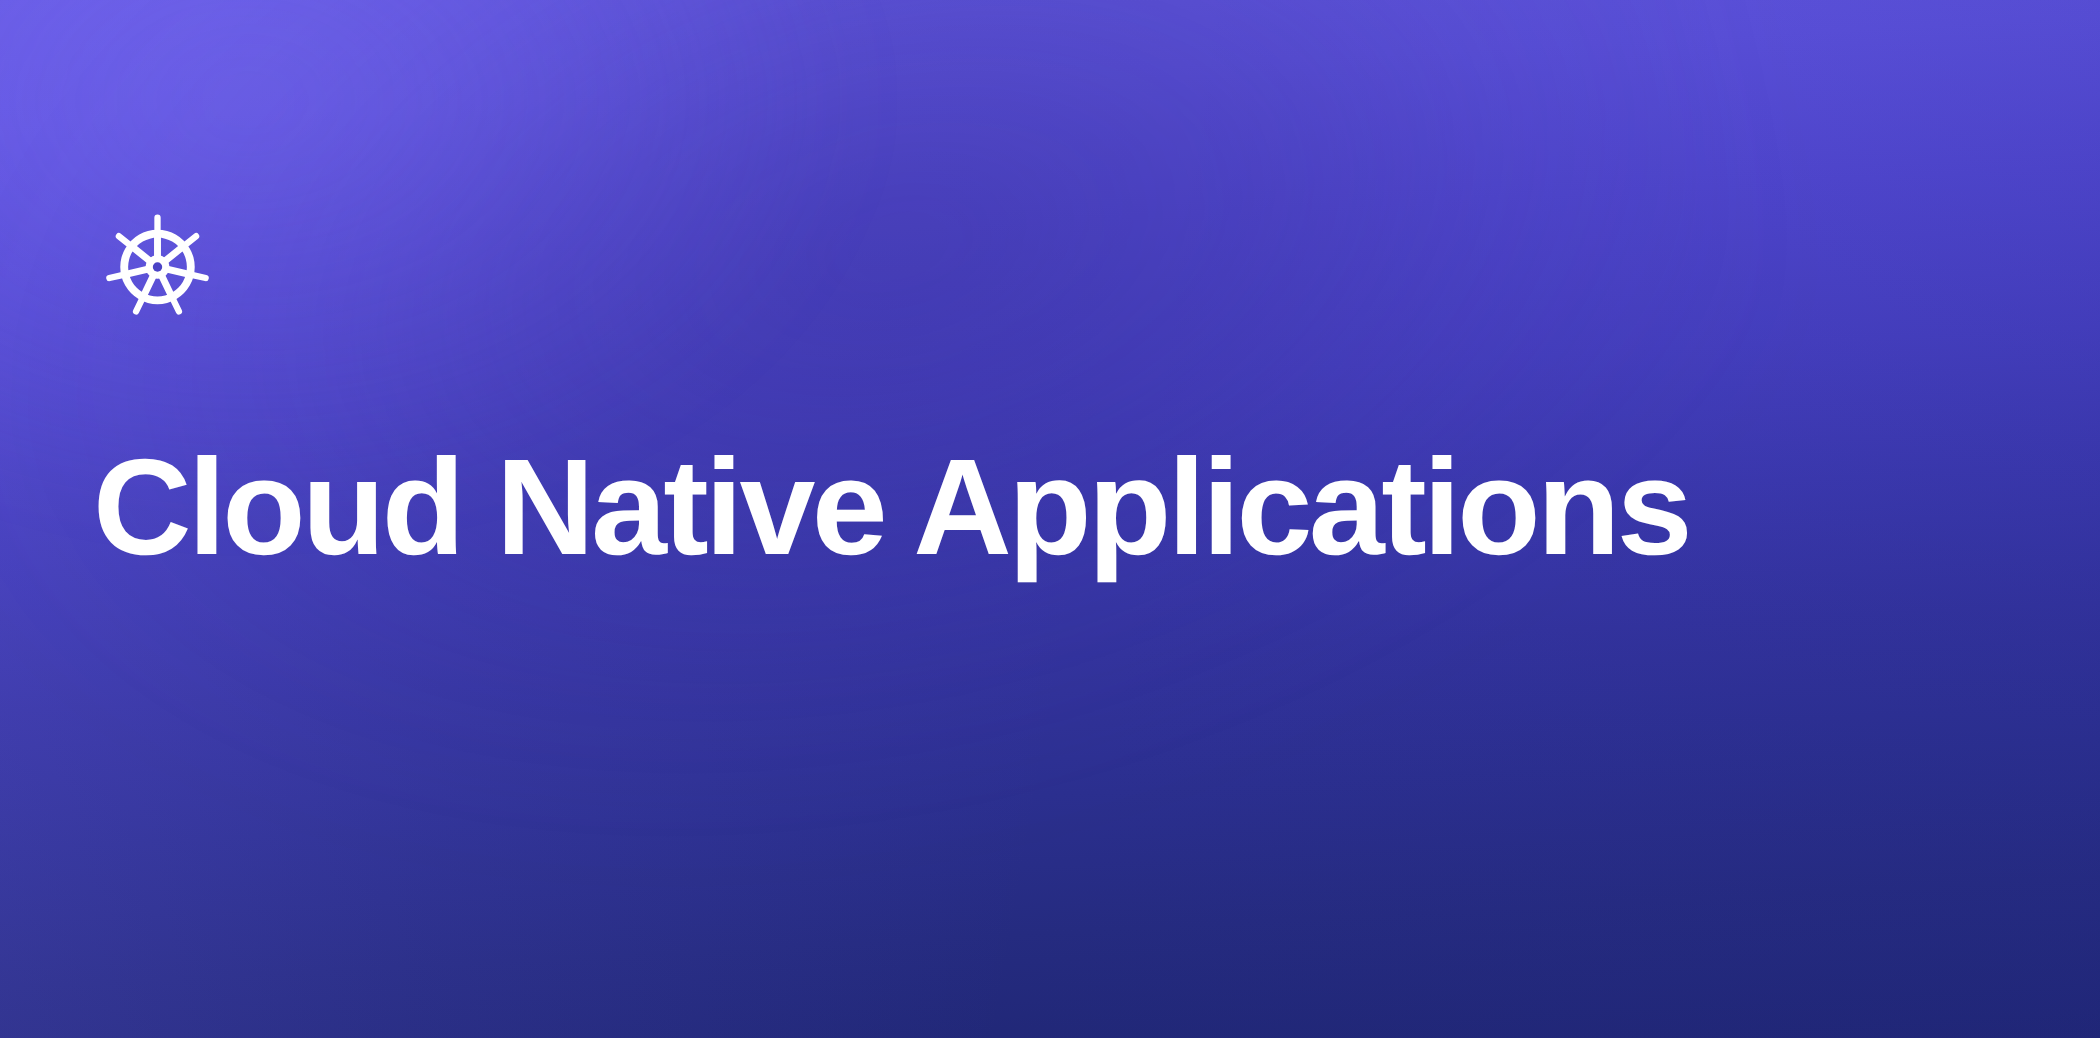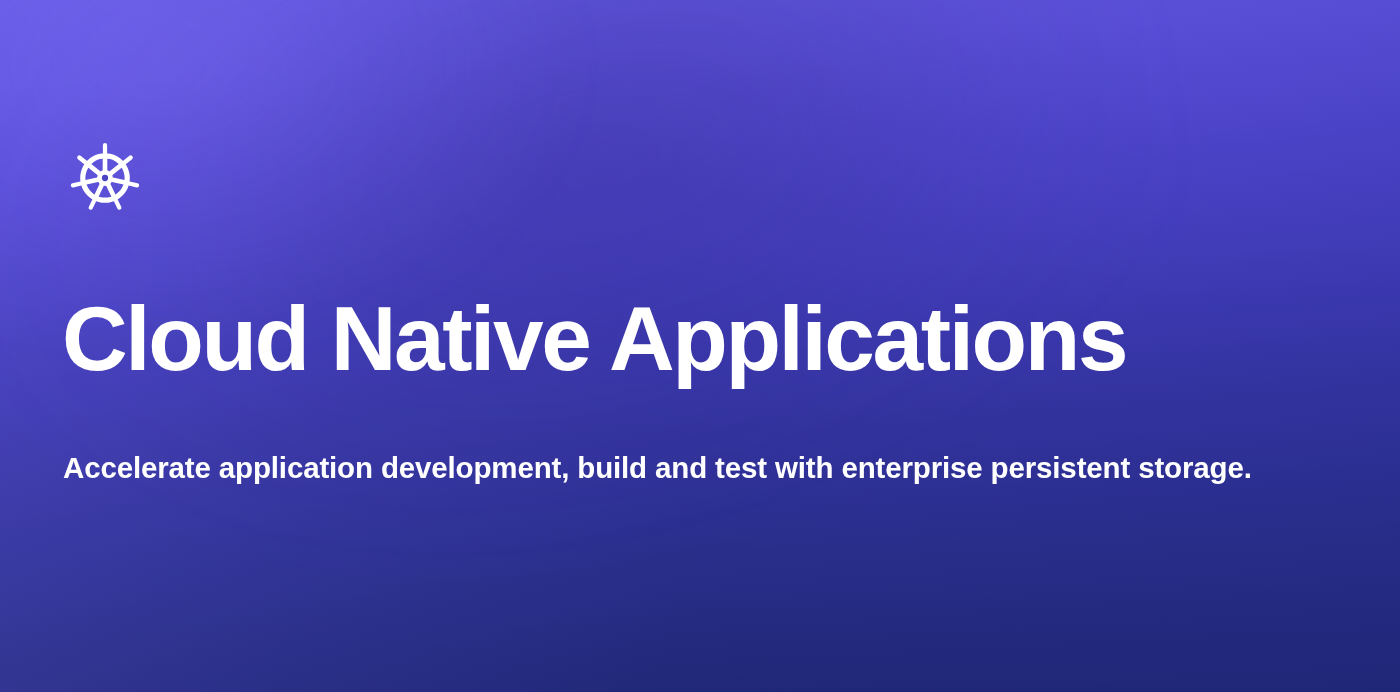--- a/index.html
+++ b/index.html
@@ -189,16 +189,15 @@
             <rect x="46.9" y="-1.5" width="6.2" height="18" rx="3.1" transform="rotate(308.57 50 50)"></rect>
           </g>
 
           <circle cx="50" cy="50" r="4.6" fill="#4b43c6"></circle>
         </g>
       </svg>
     </div>
 
     <h1 class="hero-heading">Cloud Native Applications</h1>
 
-    <p class="hero-subheading">Accelerate application development, build and test with enterprise persistent storage.</p>
 
   </div>
 </div>
 
 </body></html>

